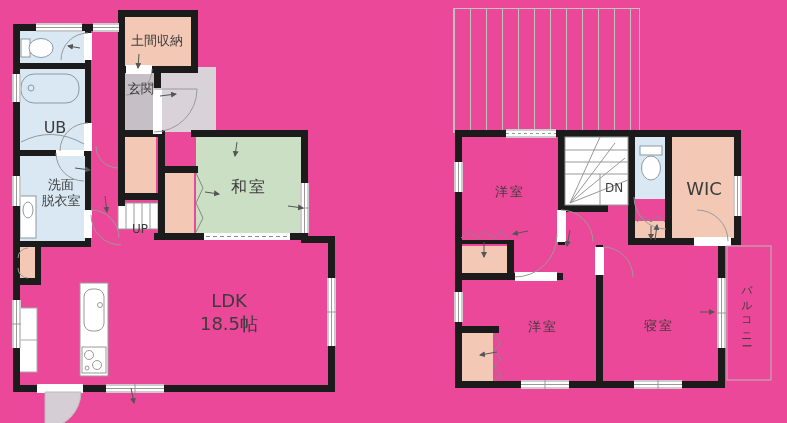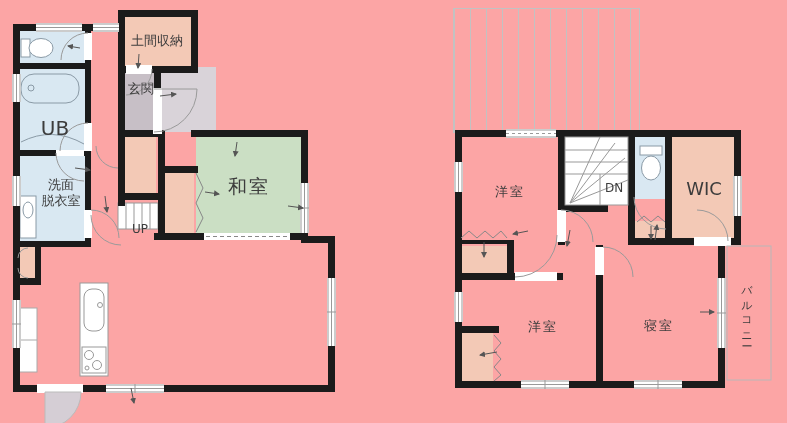--- a/index.html
+++ b/index.html
@@ -1,31 +1,31 @@
 <!DOCTYPE html>
 <html><head>
 <meta charset="utf-8">
 <style>
   html,body{margin:0;padding:0;background:#fff}
-  .canvas{position:relative;width:787px;height:423px;background:#fca5a5;overflow:hidden;
+  .canvas{position:relative;width:787px;height:423px;background:#ec4899;overflow:hidden;
           font-family:"DejaVu Sans",sans-serif}
   .f{position:absolute}
   .fill-blue{background:#d9e8f2}
   .fill-salmon{background:#f3c9b6}
   .fill-green{background:#cbdfc4}
   .fill-gray{background:#c7bfc6}
   .fill-porch{background:#d9d3d9}
   .roof-hatch{position:absolute;left:453px;top:8px;width:187px;height:125px;
       box-sizing:border-box;border:1px solid #c2c2c2;
       background:repeating-linear-gradient(to right,#c2c2c2 0,#c2c2c2 1px,transparent 1px,transparent 16px)}
   svg.linework{position:absolute;left:0;top:0}
   .lbl{position:absolute;transform:translate(-50%,-50%);color:#3c3c3c;
        white-space:pre-line;text-align:center;line-height:1.25;pointer-events:none}
   .fs9{font-size:12px}.fs11{font-size:11px}.fs13{font-size:13px}
-  .fs14{font-size:19px}.fs15{font-size:18px}.fs16{font-size:20px}
+  .fs14{font-size:16px}.fs15{font-size:18px}.fs16{font-size:16px}
   .ls2{letter-spacing:2px}
   .vert{writing-mode:vertical-rl;letter-spacing:3px;transform:translate(-50%,-50%)}
 </style>
 </head>
 <body>
 
 <div class="canvas">
 
   <div class="f fill-blue" style="left:17px;top:28px;width:71px;height:38px"></div>
   <div class="f fill-blue" style="left:17px;top:68px;width:68px;height:85px"></div>
@@ -269,20 +269,22 @@
       <line x1="651" y1="226" x2="651" y2="239" marker-end="url(#ah)"></line>
     </g>
   </svg>
 
   <div class="lbl fs13" style="left:157px;top:41px">土間収納</div>
   <div class="lbl fs13" style="left:141px;top:89px">玄関</div>
   <div class="lbl fs16" style="left:55px;top:128px">UB</div>
   <div class="lbl fs13" style="left:61px;top:193px">洗面
 脱衣室</div>
   <div class="lbl fs14 ls2" style="left:249px;top:187px">和室</div>
+  <div class="lbl fs15" style="left:229px;top:312px">LDK
+18.5帖</div>
   <div class="lbl fs9" style="left:140px;top:229px">UP</div>
   <div class="lbl fs13 ls2" style="left:510px;top:192px">洋室</div>
   <div class="lbl fs13 ls2" style="left:543px;top:327px">洋室</div>
   <div class="lbl fs15" style="left:704px;top:189px">WIC</div>
   <div class="lbl fs13 ls2" style="left:659px;top:326px">寝室</div>
   <div class="lbl vert fs11" style="left:746px;top:311px">バルコニー</div>
   <div class="lbl fs9" style="left:614px;top:188px">DN</div>
 
 </div>
 

